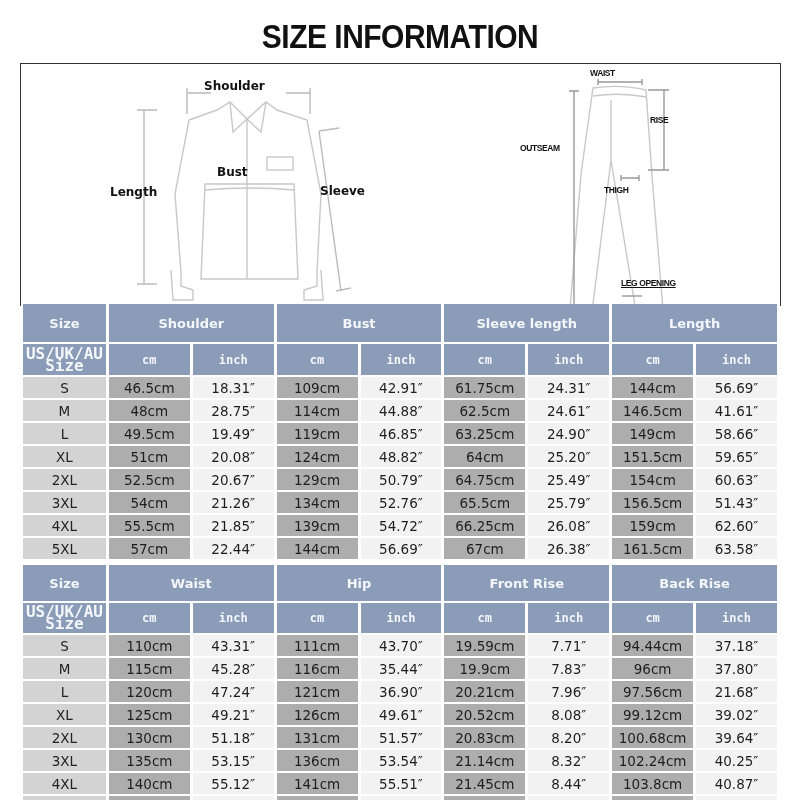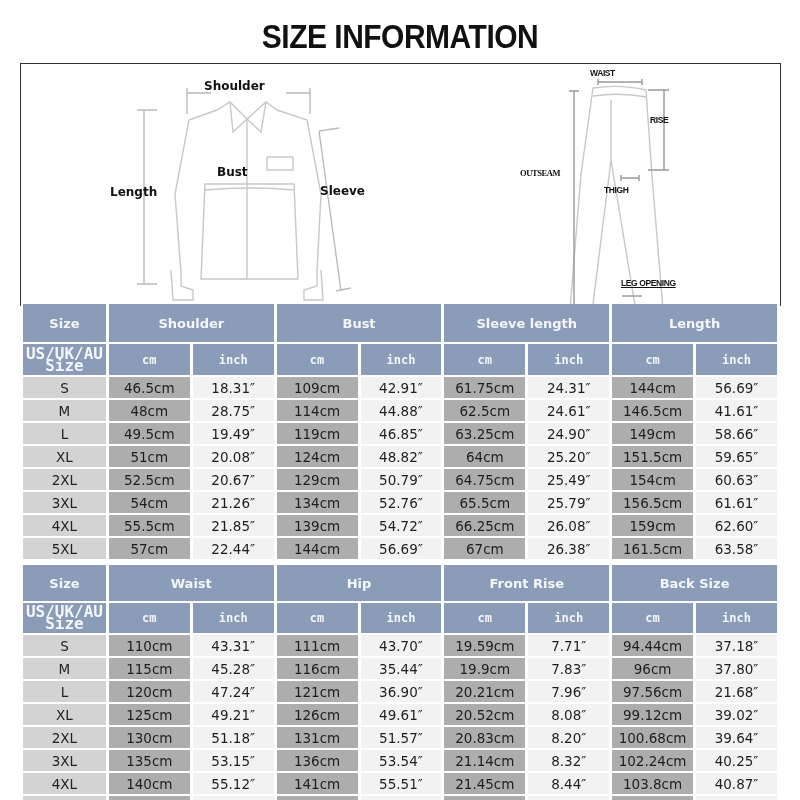--- a/index.html
+++ b/index.html
@@ -52,21 +52,21 @@
     </g>
   </svg>
 
   <span class="diag-label shirt-lbl" style="left:183px;top:15px;">Shoulder</span>
   <span class="diag-label shirt-lbl" style="left:196px;top:101px;">Bust</span>
   <span class="diag-label shirt-lbl" style="left:89px;top:121px;">Length</span>
   <span class="diag-label shirt-lbl" style="left:299px;top:120px;">Sleeve</span>
 
   <span class="diag-label pant-lbl" style="left:569px;top:4px;">WAIST</span>
   <span class="diag-label pant-lbl" style="left:629px;top:51px;">RISE</span>
-  <span class="diag-label pant-lbl" style="left:499px;top:104px;font-family:Liberation Serif, serif;">OUTSEAM</span>
+  <span class="diag-label pant-lbl" style="left:499px;top:79px;">OUTSEAM</span>
   <span class="diag-label pant-lbl" style="left:583px;top:121px;">THIGH</span>
   <span class="diag-label pant-lbl" style="left:600px;top:214px;text-decoration:underline;">LEG OPENING</span>
 </div>
 
 <table class="size-table" style="top:302px;">
   <colgroup>
     <col style="width:82px">
       <col style="width:80px">
       <col style="width:80px">
       <col style="width:80px">
@@ -154,21 +154,21 @@
       </tr>
       <tr style="height: 21px;">
         <td class="c-size">3XL</td>
         <td class="c-cm">54cm</td>
         <td class="c-in">21.26″</td>
         <td class="c-cm">134cm</td>
         <td class="c-in">52.76″</td>
         <td class="c-cm">65.5cm</td>
         <td class="c-in">25.79″</td>
         <td class="c-cm">156.5cm</td>
-        <td class="c-in">61.61″</td>
+        <td class="c-in">51.43″</td>
       </tr>
       <tr style="height: 21px;">
         <td class="c-size">4XL</td>
         <td class="c-cm">55.5cm</td>
         <td class="c-in">21.85″</td>
         <td class="c-cm">139cm</td>
         <td class="c-in">54.72″</td>
         <td class="c-cm">66.25cm</td>
         <td class="c-in">26.08″</td>
         <td class="c-cm">159cm</td>
@@ -199,21 +199,21 @@
       <col style="width:80px">
       <col style="width:80px">
       <col style="width:80px">
   </colgroup>
   <tbody>
       <tr style="height:36px;">
     <td class="h-main">Size</td>
     <td class="h-main" colspan="2">Waist</td>
     <td class="h-main" colspan="2">Hip</td>
     <td class="h-main" colspan="2">Front Rise</td>
-    <td class="h-main" colspan="2">Back Size</td>
+    <td class="h-main" colspan="2">Back Rise</td>
   </tr>
   <tr style="height:30px;">
     <td class="h-sub us" style="white-space:normal;">US/UK/AU Size</td>
     <td class="h-sub">cm</td>
     <td class="h-sub">inch</td>
     <td class="h-sub">cm</td>
     <td class="h-sub">inch</td>
     <td class="h-sub">cm</td>
     <td class="h-sub">inch</td>
     <td class="h-sub">cm</td>

